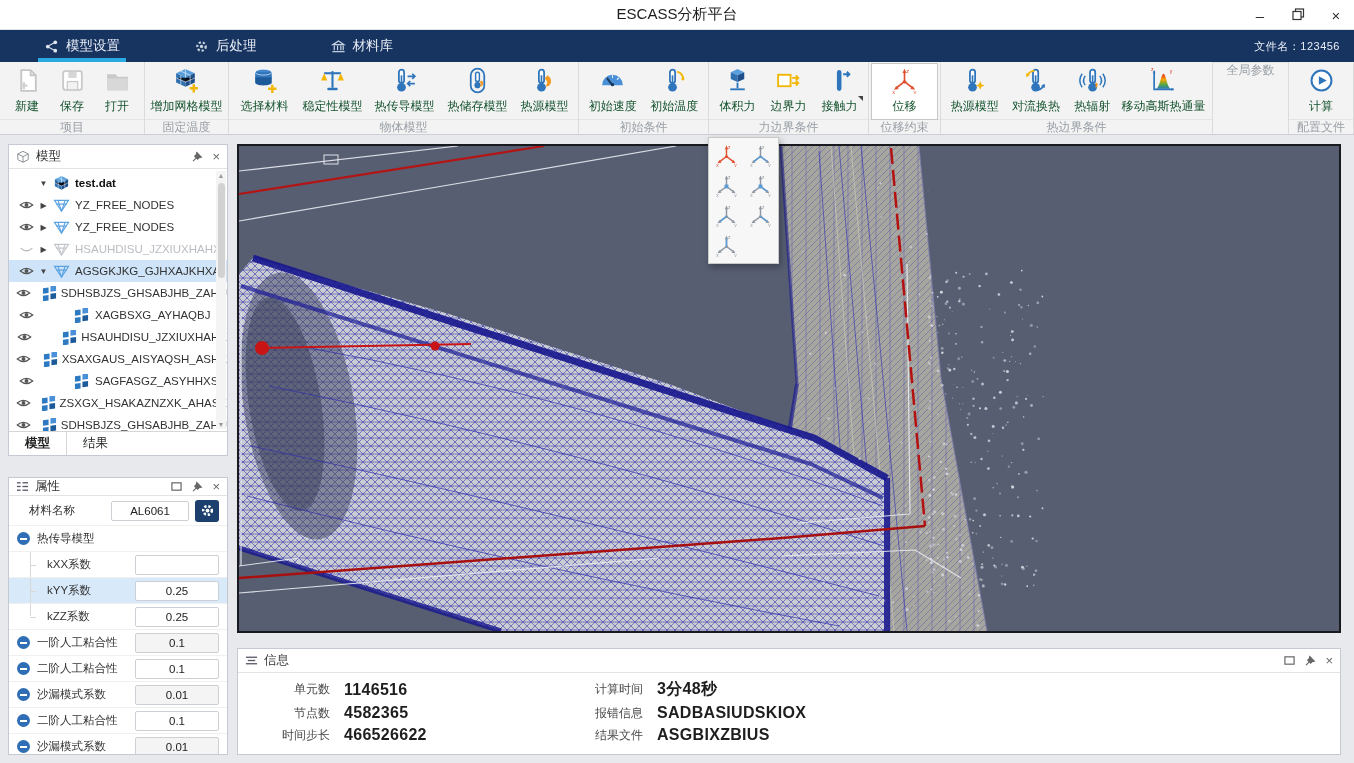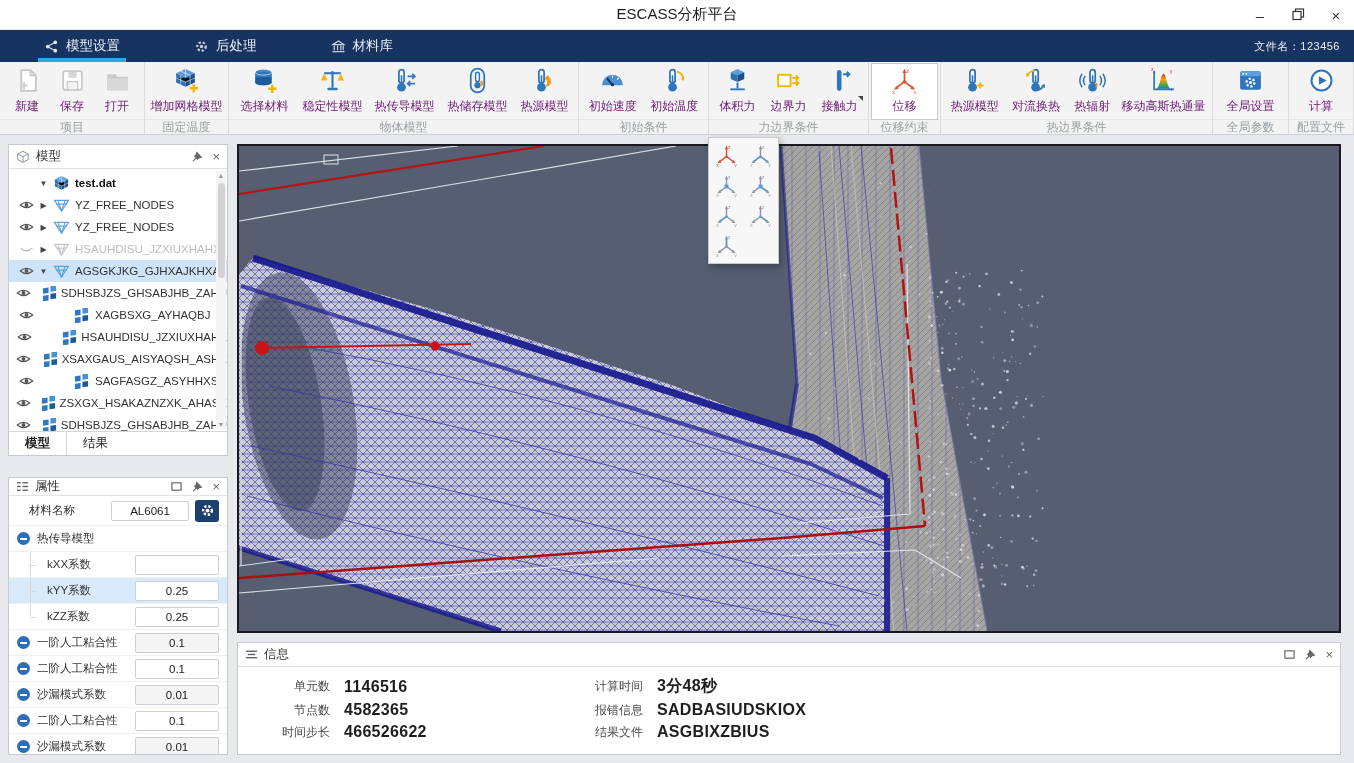--- a/index.html
+++ b/index.html
@@ -18,21 +18,21 @@
   .menu-tab { position:relative; height:100%; display:flex; align-items:center; gap:7px; padding:0 16px; font-size:13.5px; cursor:pointer; }
   .menu-tab:first-child { margin-left:28px; }
   .menu-tab + .menu-tab { margin-left:42px; }
   .menu-tab.active::after { content:""; position:absolute; left:10px; right:10px; bottom:0; height:4px; background:#29abe2; }
   .menu-filename { margin-left:auto; margin-right:14px; font-size:11px; font-weight:normal; letter-spacing:.5px; }
 
   
   .toolbar { height:73px; background:#f3f3f4; display:flex; border-bottom:1px solid #ccd0d6; }
   .tb-group { display:flex; flex-direction:column; border-right:1px solid #dcdcdc; }
   .tb-buttons { flex:1; display:flex; align-items:stretch; justify-content:center; padding:2px 3px 0; }
-  .tb-btn { display:flex; flex-direction:column; align-items:center; justify-content:flex-end; gap:4px; padding:3px 2px 4px; font-size:12px; color:#701a75; cursor:pointer; white-space:nowrap; position:relative; }
+  .tb-btn { display:flex; flex-direction:column; align-items:center; justify-content:flex-end; gap:4px; padding:3px 2px 4px; font-size:12px; color:#14532d; cursor:pointer; white-space:nowrap; position:relative; }
   .tb-btn svg { width:27px; height:27px; display:block; }
   .tb-btn.active { background:#fff; outline:1px solid #c7c7c7; }
   .tb-caption { height:16px; line-height:15px; text-align:center; color:#9aa0a6; border-top:1px solid #e4e4e4; font-size:12px; }
   .dd-corner { position:absolute; right:2px; bottom:18px; width:0; height:0; border-left:5px solid transparent; border-top:5px solid #444; }
 
   
   .workspace { display:flex; height:628px; padding:9px 13px 8px 8px; gap:9px; }
   .left-col { width:220px; display:flex; flex-direction:column; gap:21px; }
   .panel { background:#fff; border:1px solid #c5cad2; }
   .panel-header { height:24px; display:flex; align-items:center; gap:6px; padding:0 7px; border-bottom:1px solid #e3e3e3; color:#333; font-size:12.5px; }
@@ -67,21 +67,21 @@
   .mat-input { width:78px; margin-right:6px; }
   .gear-btn { width:24px; height:22px; background:#1d3f6e; border-radius:3px; display:flex; align-items:center; justify-content:center; cursor:pointer; }
   .minus-ic { width:13px; height:13px; border-radius:50%; background:#2f6db5; position:relative; margin-right:7px; flex:none; }
   .minus-ic::after { content:""; position:absolute; left:3px; right:3px; top:5.5px; height:2px; background:#fff; }
   .k-row .prop-label { margin-left:30px; }
   .k-line { position:absolute; left:21px; top:0; bottom:0; width:1px; background:#d8d8d8; }
   .k-line.last { bottom:13px; }
   .k-stub { position:absolute; left:21px; top:50%; width:6px; height:1px; background:#d8d8d8; }
 
   
-  .main-col { flex:1; display:flex; flex-direction:column; gap:9px; }
+  .main-col { flex:1; display:flex; flex-direction:column; gap:15px; }
   .viewport { height:489px; border:2px solid #191a1f; background:#575e72; position:relative; }
   .viewport svg.scene { position:absolute; inset:0; width:100%; height:100%; }
   .info-panel { flex:1; display:flex; flex-direction:column; }
   .info-body { flex:1; display:grid; grid-template-columns:66px 215px 70px auto; column-gap:14px; row-gap:4px; align-content:center; padding:4px 20px 8px 26px; }
   .info-label { text-align:right; color:#4a4a4a; font-size:12px; align-self:center; }
   .info-value { font-weight:bold; color:#1e1e1e; font-size:16px; align-self:center; letter-spacing:.3px; }
 
   
   .disp-menu { position:absolute; left:708px; top:137px; width:71px; height:127px; background:#f7f7f7; border:1px solid #c9c9c9; box-shadow:2px 3px 7px rgba(0,0,0,.3); display:grid; grid-template-columns:1fr 1fr; align-content:start; padding:2px 1px; z-index:50; }
   .disp-item { height:30px; display:flex; align-items:center; justify-content:center; cursor:pointer; }
@@ -392,33 +392,20 @@
               <text x="19" y="5.5" font-size="5" fill="#e03020">y</text>
               <text x="1" y="3.5" font-size="5" fill="#e03020">z</text>
             </svg>
           <span>移动高斯热通量</span>
         </div>
       </div>
       <div class="tb-caption">热边界条件</div>
     </div>
 
     <div class="tb-group" style="width:76px">
-      <div class="tb-buttons">
-        <div class="tb-btn" style="width:70px">
-          <svg viewBox="0 0 26 26">
-              <rect x="3" y="4" width="20" height="18" rx="2" fill="#2e75bb"></rect>
-              <rect x="3" y="4" width="20" height="5" rx="2" fill="#5a9fdd"></rect>
-              <circle cx="6" cy="6.5" r=".9" fill="#fff"></circle>
-              <circle cx="9" cy="6.5" r=".9" fill="#fff"></circle>
-              <circle cx="13" cy="15" r="3.8" fill="none" stroke="#fff" stroke-width="2.2" stroke-dasharray="2.1 1.8"></circle>
-              <circle cx="13" cy="15" r="1.5" fill="#fff"></circle>
-            </svg>
-          <span>全局设置</span>
-        </div>
-      </div>
       <div class="tb-caption">全局参数</div>
     </div>
 
     <div class="tb-group" style="flex:1">
       <div class="tb-buttons">
         <div class="tb-btn" style="width:54px">
           <svg viewBox="0 0 26 26">
               <circle cx="13" cy="13" r="9.6" fill="#fff" stroke="#2e75bb" stroke-width="1.9"></circle>
               <path d="M10.5 8.8 L18 13 L10.5 17.2 Z" fill="#2e75bb"></path>
             </svg>

